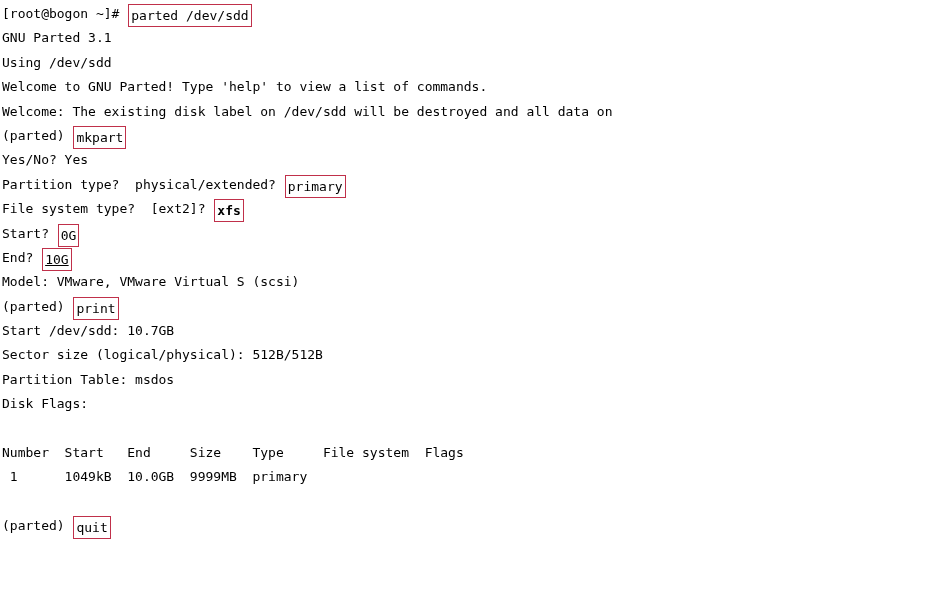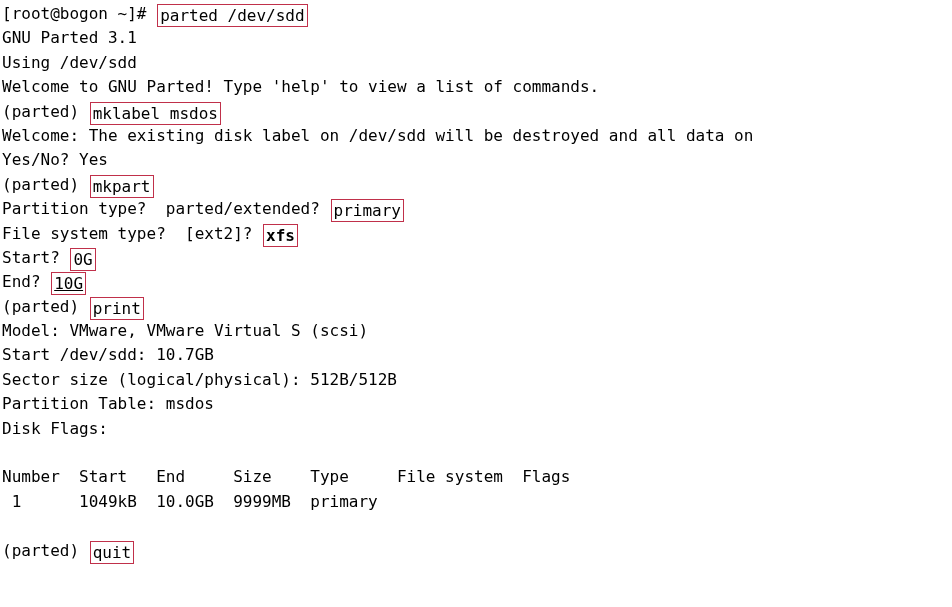--- a/index.html
+++ b/index.html
@@ -25,21 +25,21 @@
     line-height: 24.4px;
     letter-spacing: 0px;
     padding: 2px 0 0 2px;
     box-sizing: border-box;
     overflow: hidden;
   }
   .line {
     white-space: pre;
     height: 24.4px;
     line-height: 24.4px;
-    font-size: 16px;
+    font-size: 13px;
     display: block;
   }
   .seg {
     white-space: pre;
   }
   
   .hl {
     white-space: pre;
     border: 1px solid #c0304a;
     padding: 0px 2px 0px 2px;
@@ -54,30 +54,29 @@
 </style>
 </head>
 <body>
 
 <div id="terminal">
 
 <div class="line"><span class="seg">[root@bogon ~]# </span><span class="hl" style="border-color: rgb(192, 48, 74);">parted /dev/sdd</span></div>
     <div class="line"><span class="seg">GNU Parted 3.1</span></div>
     <div class="line"><span class="seg">Using /dev/sdd</span></div>
     <div class="line"><span class="seg">Welcome to GNU Parted! Type 'help' to view a list of commands.</span></div>
-    <div class="line"><span class="seg">(parted) </span><span class="hl" style="border-color: rgb(192, 48, 74);">mklabel msdos</span></div>
     <div class="line"><span class="seg">Welcome: The existing disk label on /dev/sdd will be destroyed and all data on</span></div>
+    <div class="line"><span class="seg">(parted) </span><span class="hl" style="border-color: rgb(192, 48, 74);">mkpart</span></div>
     <div class="line"><span class="seg">Yes/No? Yes</span></div>
-    <div class="line"><span class="seg">(parted) </span><span class="hl" style="border-color: rgb(192, 48, 74);">mkpart</span></div>
-    <div class="line"><span class="seg">Partition type?  parted/extended? </span><span class="hl" style="border-color: rgb(192, 48, 74);">primary</span></div>
+    <div class="line"><span class="seg">Partition type?  physical/extended? </span><span class="hl" style="border-color: rgb(192, 48, 74);">primary</span></div>
     <div class="line"><span class="seg">File system type?  [ext2]? </span><span class="hl" style="border-color: rgb(192, 48, 74); font-weight: bold;">xfs</span></div>
     <div class="line"><span class="seg">Start? </span><span class="hl" style="border-color: rgb(192, 48, 74); text-align: right;">0G</span></div>
     <div class="line"><span class="seg">End? </span><span class="hl" style="border-color: rgb(192, 48, 74); text-decoration: underline;">10G</span></div>
+    <div class="line"><span class="seg">Model: VMware, VMware Virtual S (scsi)</span></div>
     <div class="line"><span class="seg">(parted) </span><span class="hl" style="border-color: rgb(192, 48, 74);">print</span></div>
-    <div class="line"><span class="seg">Model: VMware, VMware Virtual S (scsi)</span></div>
     <div class="line"><span class="seg">Start /dev/sdd: 10.7GB</span></div>
     <div class="line"><span class="seg">Sector size (logical/physical): 512B/512B</span></div>
     <div class="line"><span class="seg">Partition Table: msdos</span></div>
     <div class="line"><span class="seg">Disk Flags:</span></div>
     <div class="line">&nbsp;</div>
     <div class="line"><span class="seg">Number  Start   End     Size    Type     File system  Flags</span></div>
     <div class="line"><span class="seg"> 1      1049kB  10.0GB  9999MB  primary</span></div>
     <div class="line">&nbsp;</div>
     <div class="line"><span class="seg">(parted) </span><span class="hl" style="border-color: rgb(192, 48, 74);">quit</span></div>
   </div>

